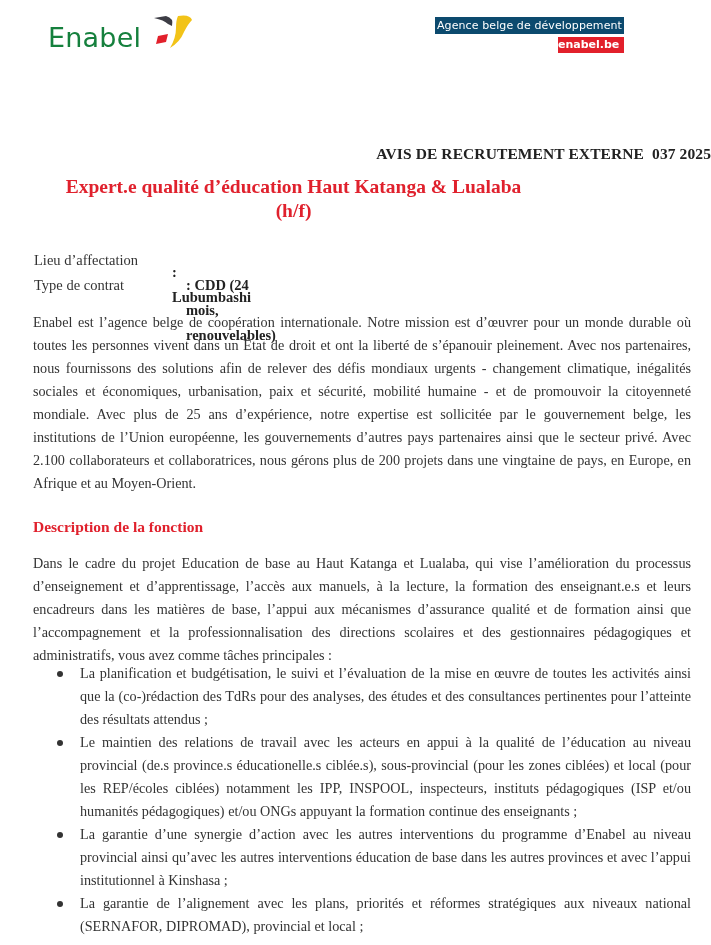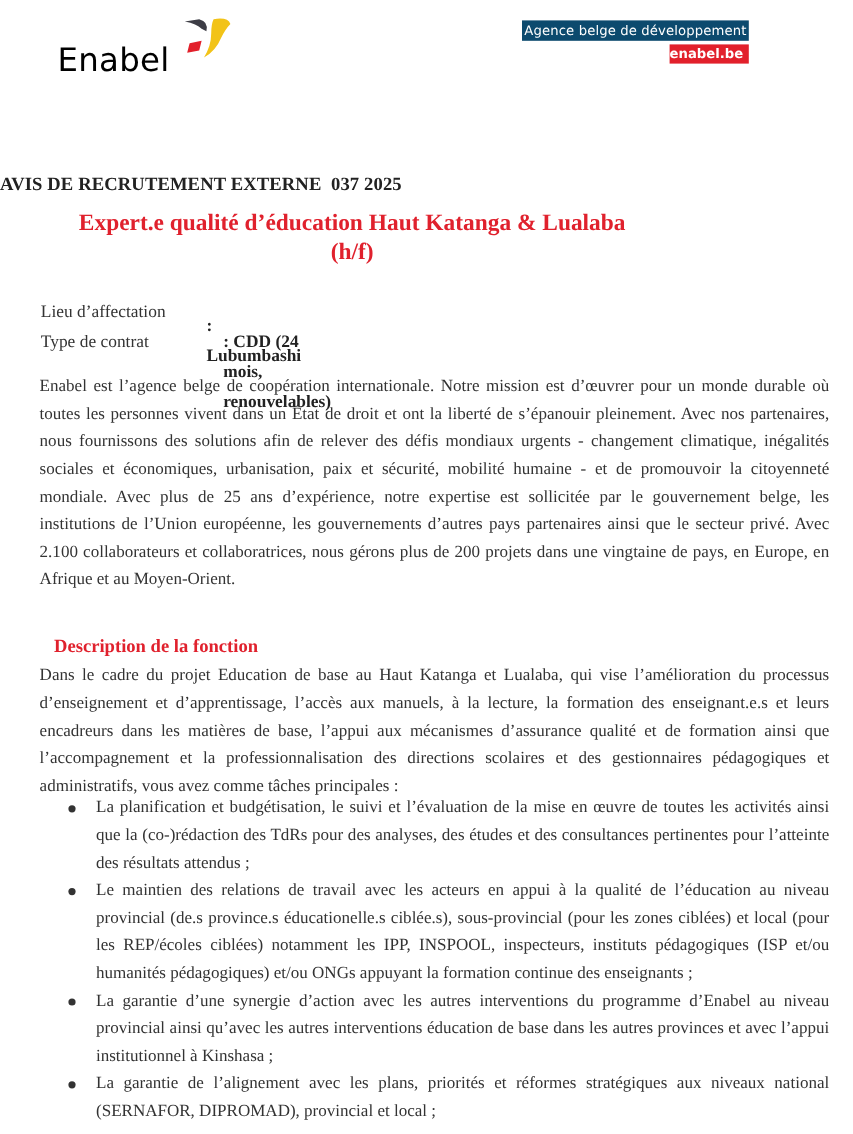--- a/index.html
+++ b/index.html
@@ -20,24 +20,24 @@
       left: 0; top: 0;
       width: 711px; height: 80px;
     }
     .logo {
       position: absolute;
       left: 48px; top: 12px;
       width: 150px; height: 55px;
     }
     .logo-text {
       position: absolute;
-      left: 0; top: 22px;
+      left: 0; top: 9px;
       font-family: "DejaVu Sans", "Liberation Sans", sans-serif;
       font-size: 27px;
-      color: #000000;
+      color: #15803d;
       letter-spacing: 0.2px;
       line-height: 34px;
       text-align: right;
     }
     .logo-mark {
       position: absolute;
       left: 104px; top: 2px;
       width: 42px; height: 36px;
     }
     .tagline {
@@ -61,21 +61,21 @@
       font-family: "DejaVu Sans", "Liberation Sans", sans-serif;
       font-size: 11px;
       font-weight: bold;
       line-height: 16px;
       text-align: left;
     }
     .notice-title {
       position: absolute;
       left: 0; top: 145px;
       width: 711px;
-      text-align: left;
+      text-align: right;
       font-family: "Liberation Serif", "DejaVu Serif", serif;
       font-weight: bold;
       font-size: 15.5px;
       color: #222;
       letter-spacing: 0.1px;
     }
     .notice-title .num { margin-left: 8px; }
     .job-title {
       position: absolute;
       left: 0; top: 175px;
@@ -117,21 +117,21 @@
       margin: 0;
     }
     .intro { top: 311px; }
     .section-heading {
       position: absolute;
       left: 33px; top: 518px;
       font-family: "Liberation Serif", "DejaVu Serif", serif;
       font-weight: bold;
       font-size: 15.5px;
       color: #e0212d;
-      margin: 12px;
+      margin: 0;
     }
     .desc { top: 552px; }
     .bullets {
       position: absolute;
       left: 33px; top: 662px;
       width: 658px;
       margin: 0; padding: 0;
       list-style: none;
       font-family: "Liberation Serif", "DejaVu Serif", serif;
       font-size: 14.2px;

